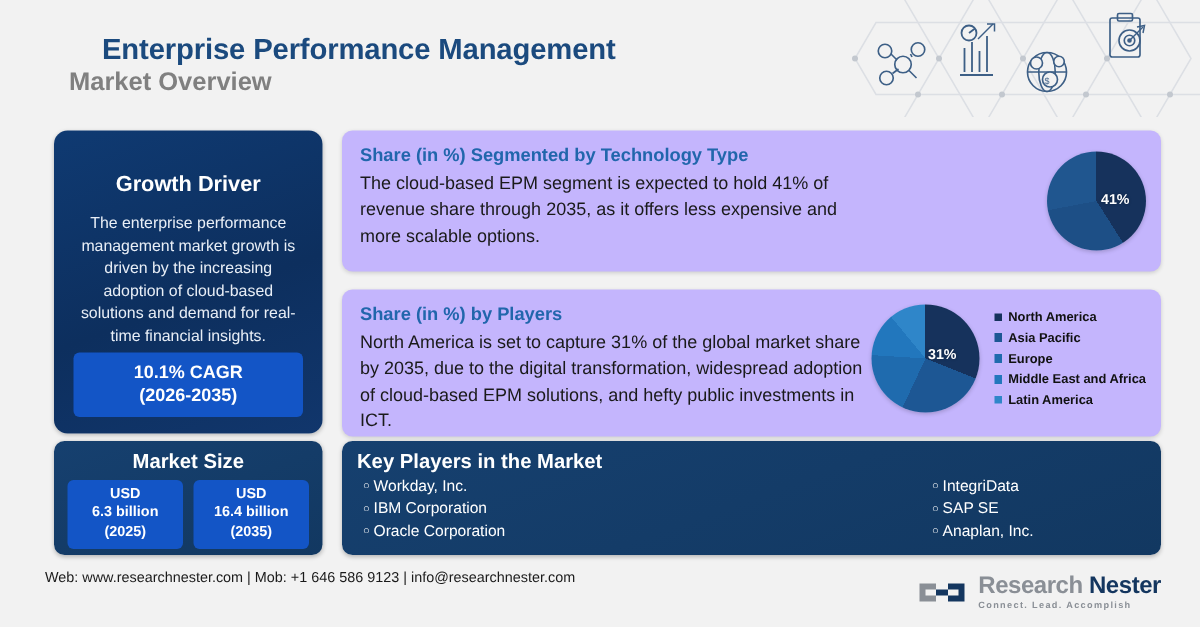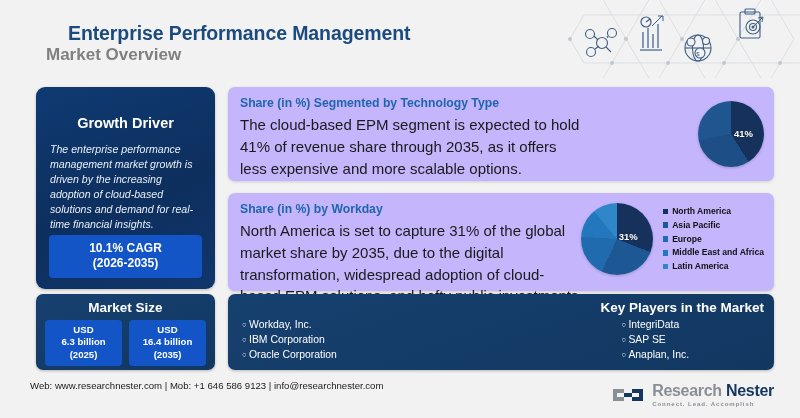--- a/index.html
+++ b/index.html
@@ -67,23 +67,23 @@
     color: #ffffff;
     font-size: 14.5px;
     font-weight: bold;
     text-align: center;
     margin-top: 18px;
   }
   .growth-body {
     color: #e8eef6;
     font-size: 10.6px;
     line-height: 1.42;
+    text-align: center;
     margin-top: 11px;
     padding: 0 1px;
-    font-style: italic;
   }
   .cagr-badge {
     position: absolute;
     left: 13px;
     right: 13px;
     bottom: 11px;
     background: #1355c6;
     border-radius: 4px;
     color: #ffffff;
     font-size: 12px;
@@ -138,21 +138,21 @@
   .panel-inner { position: relative; width: 100%; height: 100%; padding: 9px 12px; }
 
   .panel-heading {
     color: #2166ac;
     font-size: 12.2px;
     font-weight: bold;
     margin-bottom: 4px;
   }
   .panel-text {
     color: #1a1a1a;
-    font-size: 15px;
+    font-size: 12px;
     line-height: 1.45;
     max-width: 340px;
   }
 
   
   .chart-wrap {
     position: absolute;
     display: flex;
     align-items: center;
     gap: 10px;
@@ -201,21 +201,21 @@
     height: 76px;
     background: linear-gradient(160deg, #16406f 0%, #123861 100%);
     border-radius: 7px;
     padding: 6px 10px;
     box-shadow: 0 1px 3px rgba(0,0,0,0.25);
   }
   .players-title {
     color: #ffffff;
     font-size: 13.5px;
     font-weight: bold;
-    text-align: right;
+    text-align: left;
     margin-bottom: 3px;
   }
   .players-cols {
     display: flex;
     justify-content: space-between;
     padding: 0 4px;
   }
   .players-col { display: flex; flex-direction: column; width: 48%; }
   .players-col.right { align-items: flex-start; padding-left: 110px; }
   .player-item {
@@ -368,21 +368,21 @@
       <div class="chart-wrap" id="chart-tech">
         <div class="pie" id="pie-tech" style="width: 66px; height: 66px; background: conic-gradient(rgb(22, 50, 92) 0deg, rgb(22, 50, 92) 147.6deg, rgb(29, 79, 134) 147.6deg, rgb(29, 79, 134) 259.2deg, rgb(32, 86, 143) 259.2deg, rgb(32, 86, 143) 360deg);">
           <span class="pie-label" id="pie-tech-label" style="left: 36px; top: 27px;">41%</span>
         </div>
       </div>
     </div>
   </div>
 
   <div class="white-panel" id="panel-region">
     <div class="panel-inner">
-      <div class="panel-heading">Share (in %) by Workday</div>
+      <div class="panel-heading">Share (in %) by Players</div>
       <div class="panel-text">North America is set to capture 31% of the global market share by 2035, due to the digital transformation, widespread adoption of cloud-based EPM solutions, and hefty public investments in ICT.</div>
 
       <div class="chart-wrap" id="chart-region">
         <div class="pie" id="pie-region" style="width: 72px; height: 72px; background: conic-gradient(rgb(22, 50, 92) 0deg, rgb(22, 50, 92) 111.6deg, rgb(29, 87, 148) 111.6deg, rgb(29, 87, 148) 205.2deg, rgb(31, 107, 174) 205.2deg, rgb(31, 107, 174) 273.6deg, rgb(34, 119, 189) 273.6deg, rgb(34, 119, 189) 320.4deg, rgb(47, 134, 201) 320.4deg, rgb(47, 134, 201) 360deg);">
           <span class="pie-label" id="pie-region-label" style="left: 38px; top: 28px;">31%</span>
         </div>
         <div class="legend" id="legend-region">
             <div class="legend-item">
               <span class="legend-swatch" style="background: rgb(22, 50, 92);"></span>
               <span>North America</span>

